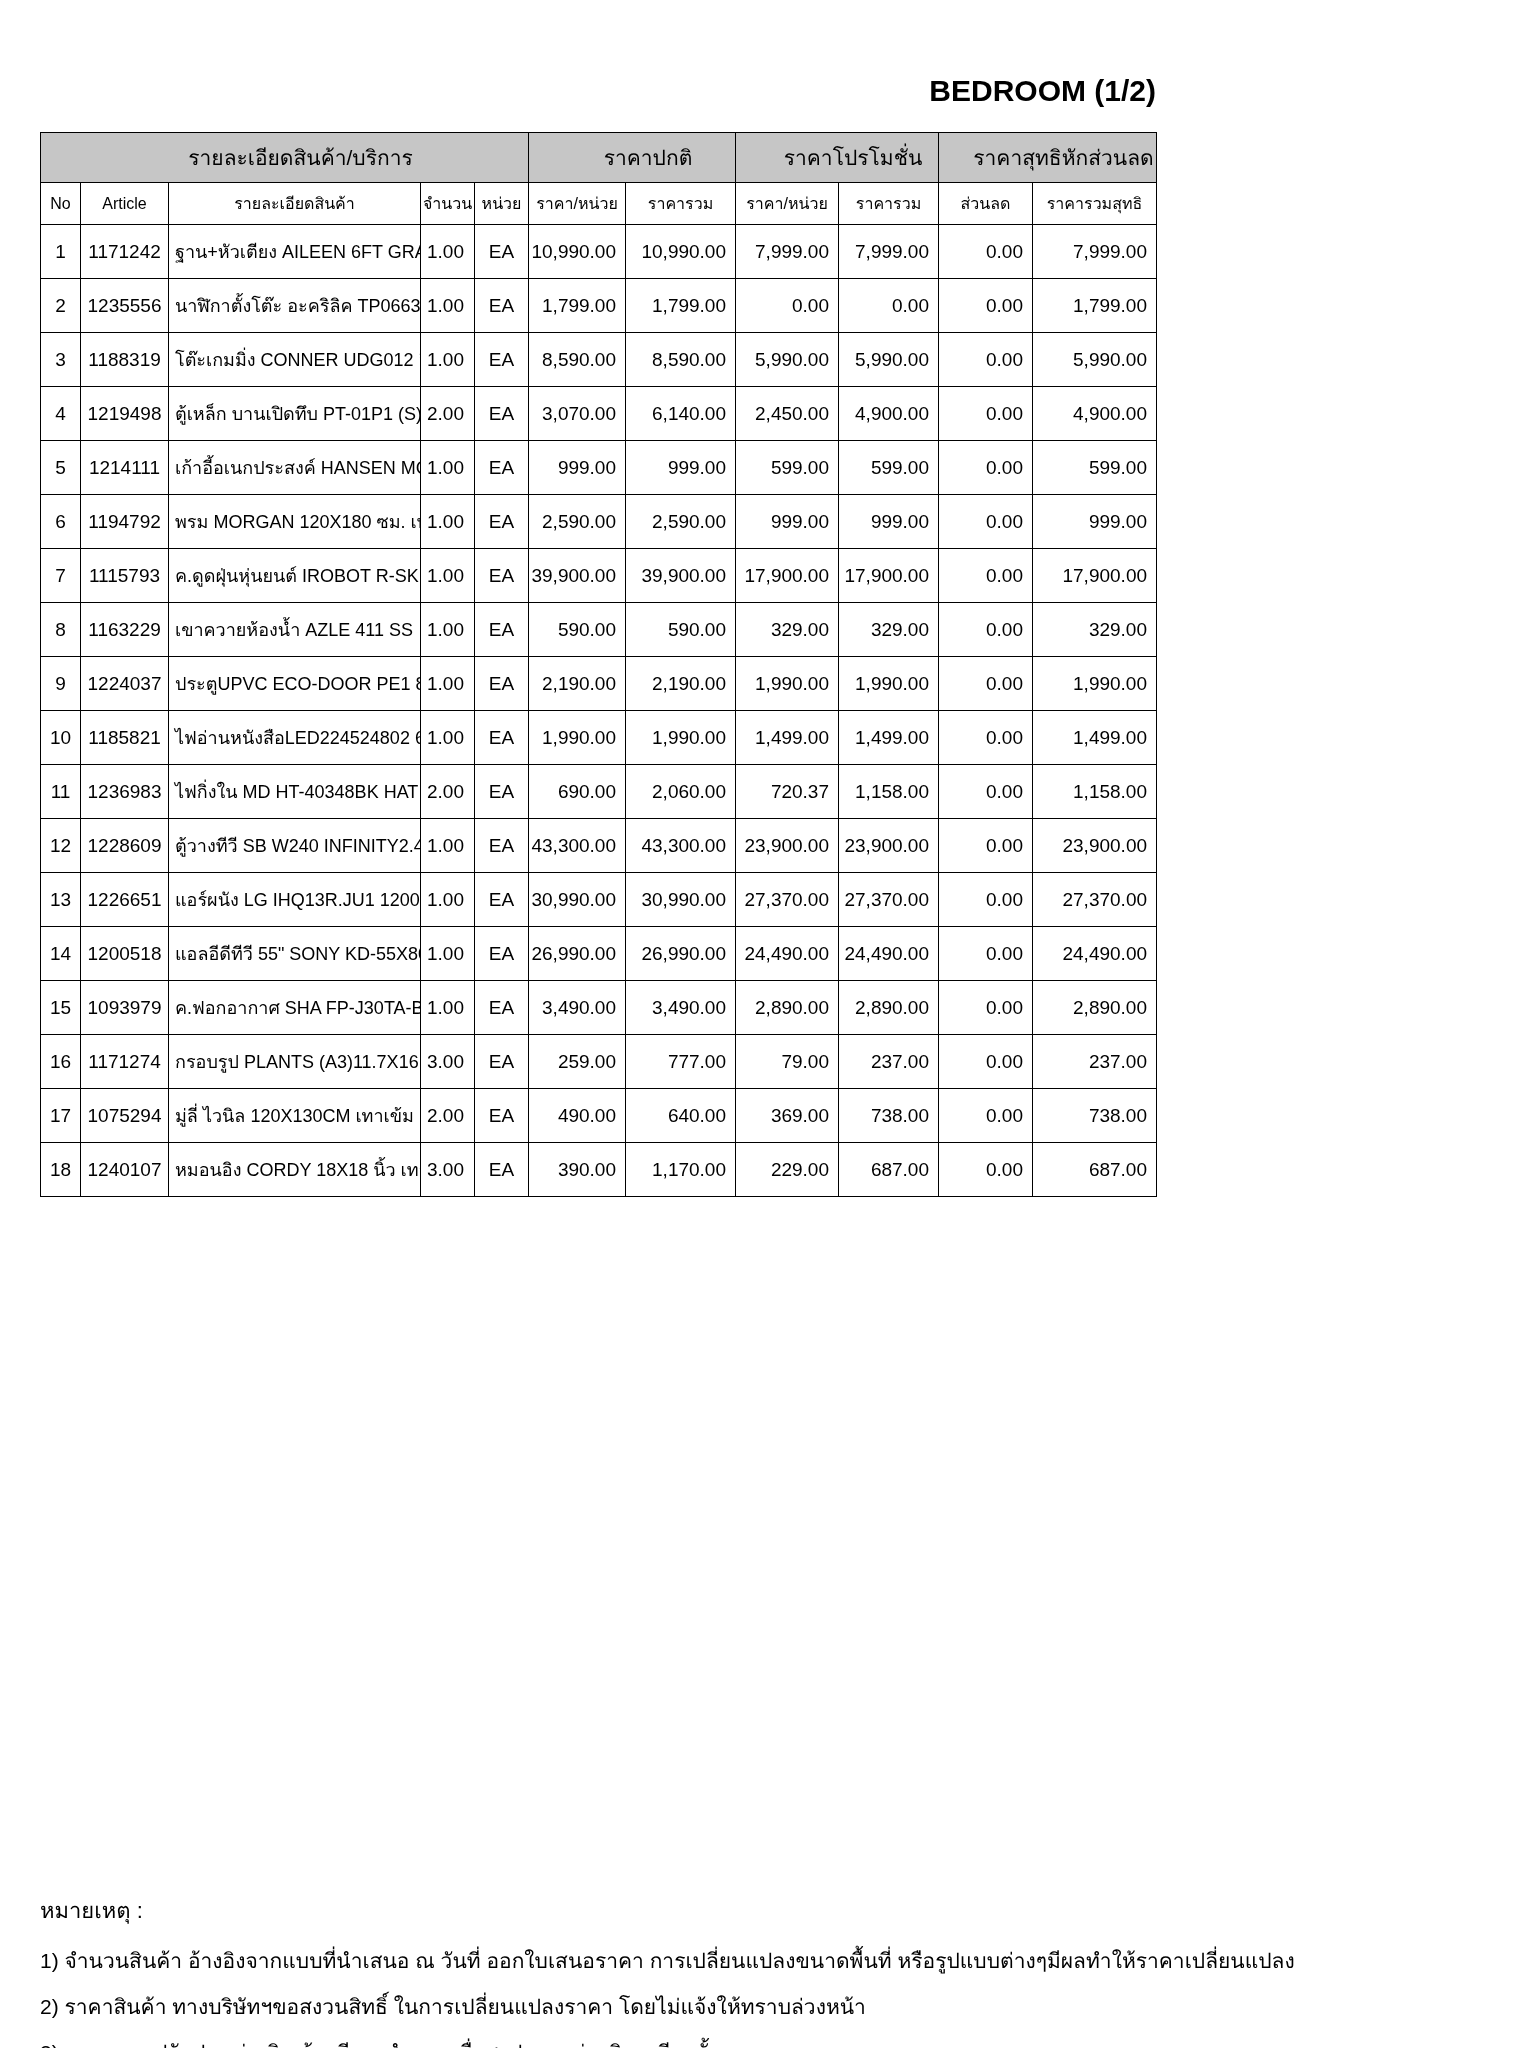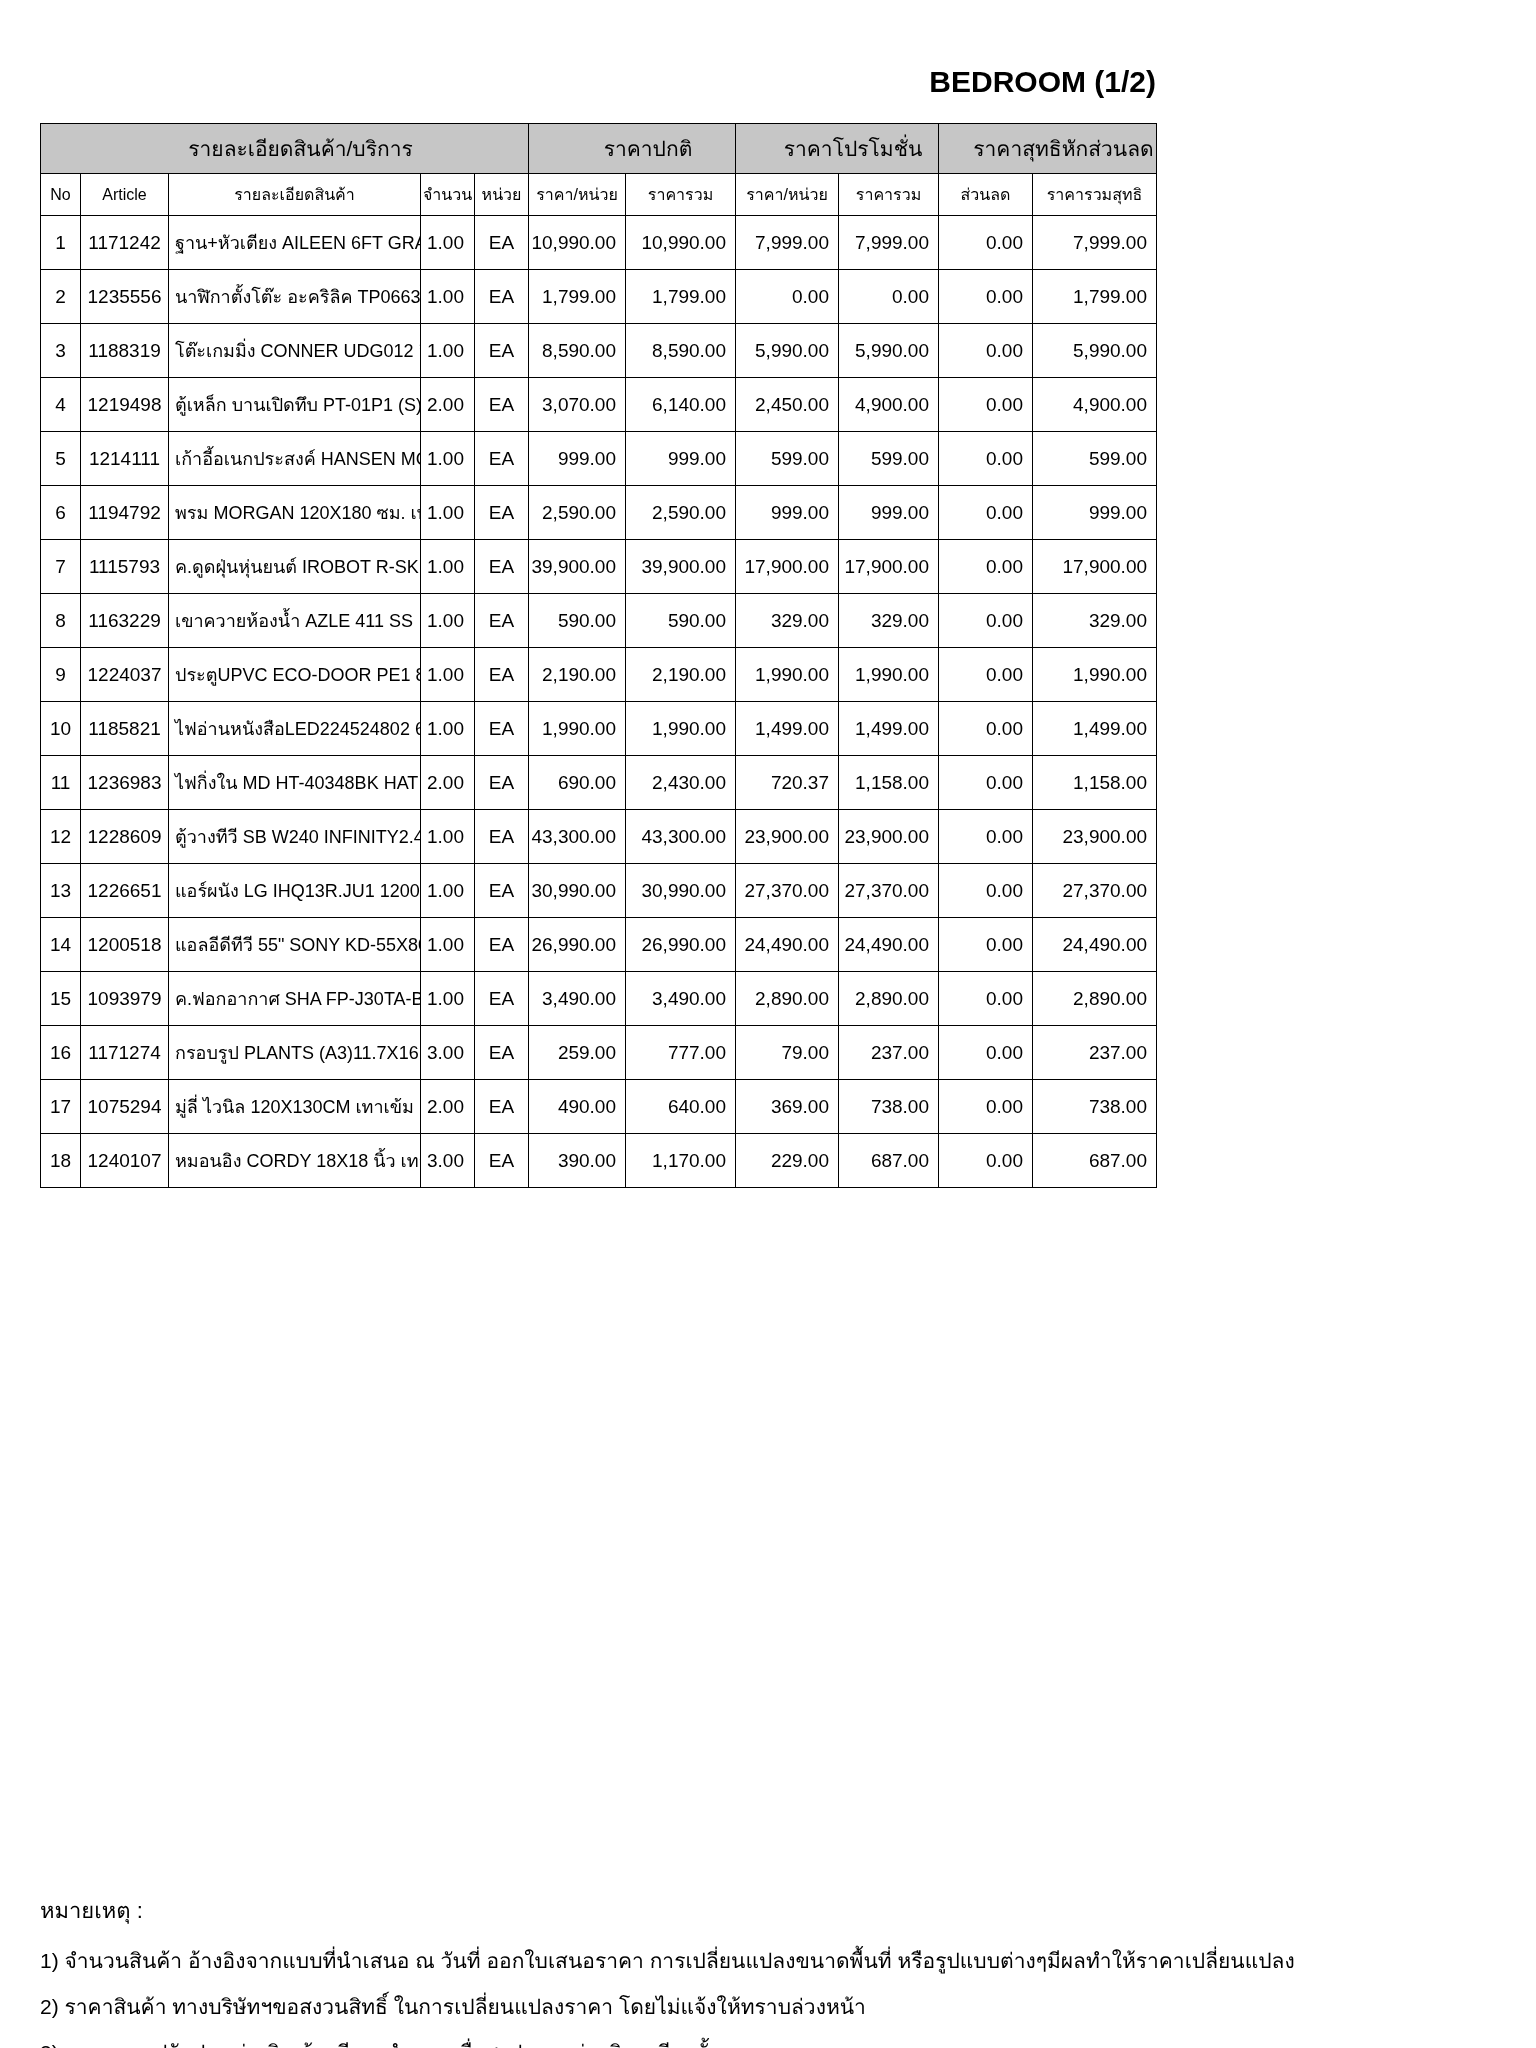--- a/index.html
+++ b/index.html
@@ -11,21 +11,21 @@
   .page {
     position: relative;
     width: 1536px;
     height: 2048px;
     background: #ffffff;
     overflow: hidden;
   }
   .content {
     position: absolute;
     left: 40px;
-    top: 65px;
+    top: 74px;
     width: 1116px;
   }
   .title {
     text-align: right;
     font-size: 30px;
     font-weight: bold;
     letter-spacing: 0px;
     margin-bottom: 24px;
   }
   table.quote {
@@ -256,21 +256,21 @@
       <td class="num">0.00</td>
       <td class="num">1,499.00</td>
     </tr>
           <tr>
       <td class="ctr">11</td>
       <td class="ctr">1236983</td>
       <td class="desc">ไฟกิ่งใน MD HT-40348BK HAT MT BK 1L</td>
       <td class="qty">2.00</td>
       <td class="ctr">EA</td>
       <td class="num">690.00</td>
-      <td class="num">2,430.00</td>
+      <td class="num">2,060.00</td>
       <td class="num">720.37</td>
       <td class="num">1,158.00</td>
       <td class="num">0.00</td>
       <td class="num">1,158.00</td>
     </tr>
           <tr>
       <td class="ctr">12</td>
       <td class="ctr">1228609</td>
       <td class="desc">ตู้วางทีวี SB W240 INFINITY2.4 ดำ</td>
       <td class="qty">1.00</td>

